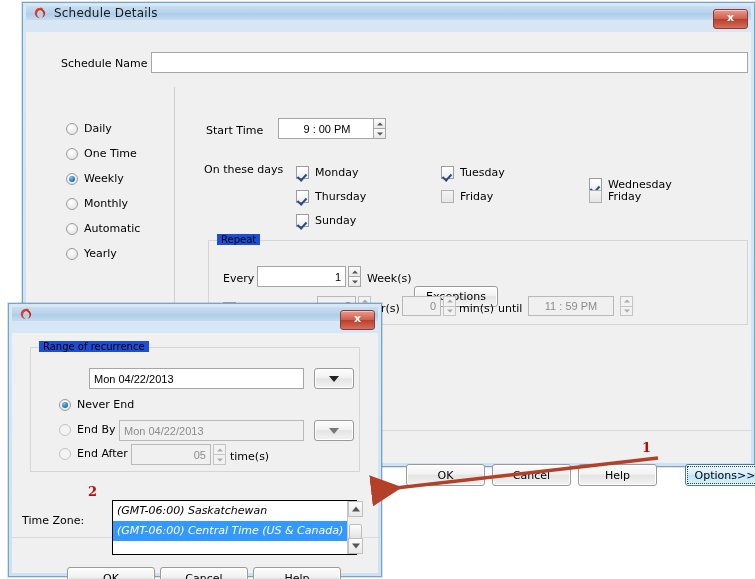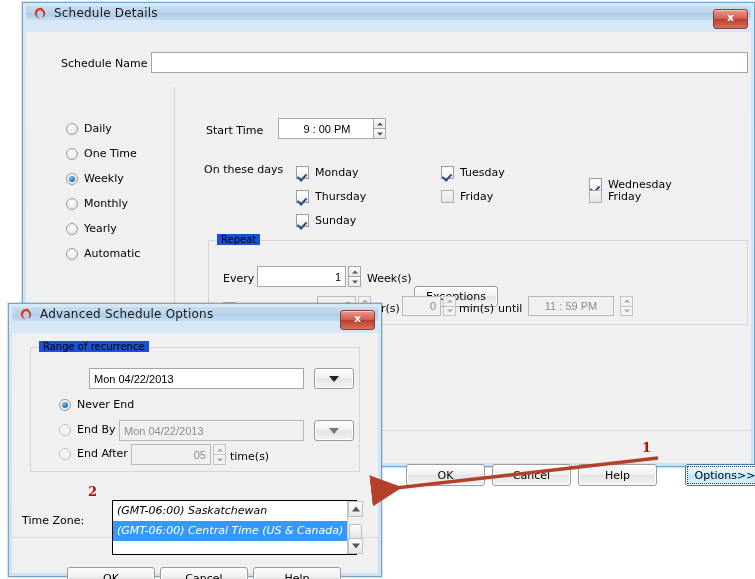--- a/index.html
+++ b/index.html
@@ -211,25 +211,25 @@
       <div class="radio" style="height:25px;">
         <span class="rdot on"></span>
         <span class="lbl">Weekly</span>
       </div>
       <div class="radio" style="height:25px;">
         <span class="rdot"></span>
         <span class="lbl">Monthly</span>
       </div>
       <div class="radio" style="height:25px;">
         <span class="rdot"></span>
+        <span class="lbl">Automatic</span>
+      </div>
+      <div class="radio" style="height:25px;">
+        <span class="rdot"></span>
         <span class="lbl">Yearly</span>
-      </div>
-      <div class="radio" style="height:25px;">
-        <span class="rdot"></span>
-        <span class="lbl">Automatic</span>
       </div>
     </div>
 
     <div class="lbl" style="position:absolute;left:180px;top:92px;">Start Time</div>
     <input class="tbox c" type="text" style="position: absolute; left: 252px; top: 86px; width: 98px; height: 21px; font-size: 11px;" value="9 : 00 PM">
     <div class="spin" style="position:absolute;left:347px;top:86px;height:21px;">
       <div class="up">
           <i></i>
         </div>
       <div class="dn">
@@ -336,21 +336,20 @@
 
 <div class="win win-frame" style="left:8px;top:303px;width:374px;height:274px;z-index:20;">
 
   <div class="titlebar">
     <span class="app-icon">
       <svg viewBox="0 0 16 16" width="15" height="15">
         <path d="M11.4 2.3C9 1.2 5.6 1.9 4 4.2c-1.7 2.4-1.2 5.8 1 7.6 1 .9 2.4 1.3 3.6 1.1-1.6-.6-2.9-2-3.2-3.7-.4-2 .8-4.1 2.7-4.8 1.2-.4 2.6-.2 3.6.6-.2-1-.6-1.9-.3-2.7z" fill="#e03a20"></path>
         <path d="M9.2 4.6c1.6.5 2.8 2 3 3.7.2 1.6-.6 3.3-2 4.2 2.2-.4 3.9-2.5 3.8-4.8-.1-2-1.5-3.8-3.4-4.3-.5-.1-1-.1-1.4.1.1.4.1.8 0 1.1z" fill="#c22a14"></path>
       </svg>
     </span>
-    <span class="tb-text">Advanced Schedule Options</span>
     <div class="closebtn">x</div>
   </div>
 
   <div class="client" style="position:absolute;left:3px;top:29px;right:3px;bottom:3px;">
 
     <div class="group" style="left:18px;top:14px;width:330px;height:125px;">
       <span class="gtitle">Range of recurrence</span>
 
       <div class="lbl" style="position:absolute;left:22px;top:26px;margin-left:36px;">Start</div>
       <input class="tbox" type="text" style="position: absolute; left: 58px; top: 20px; width: 215px; height: 21px;" value="Mon 04/22/2013">

